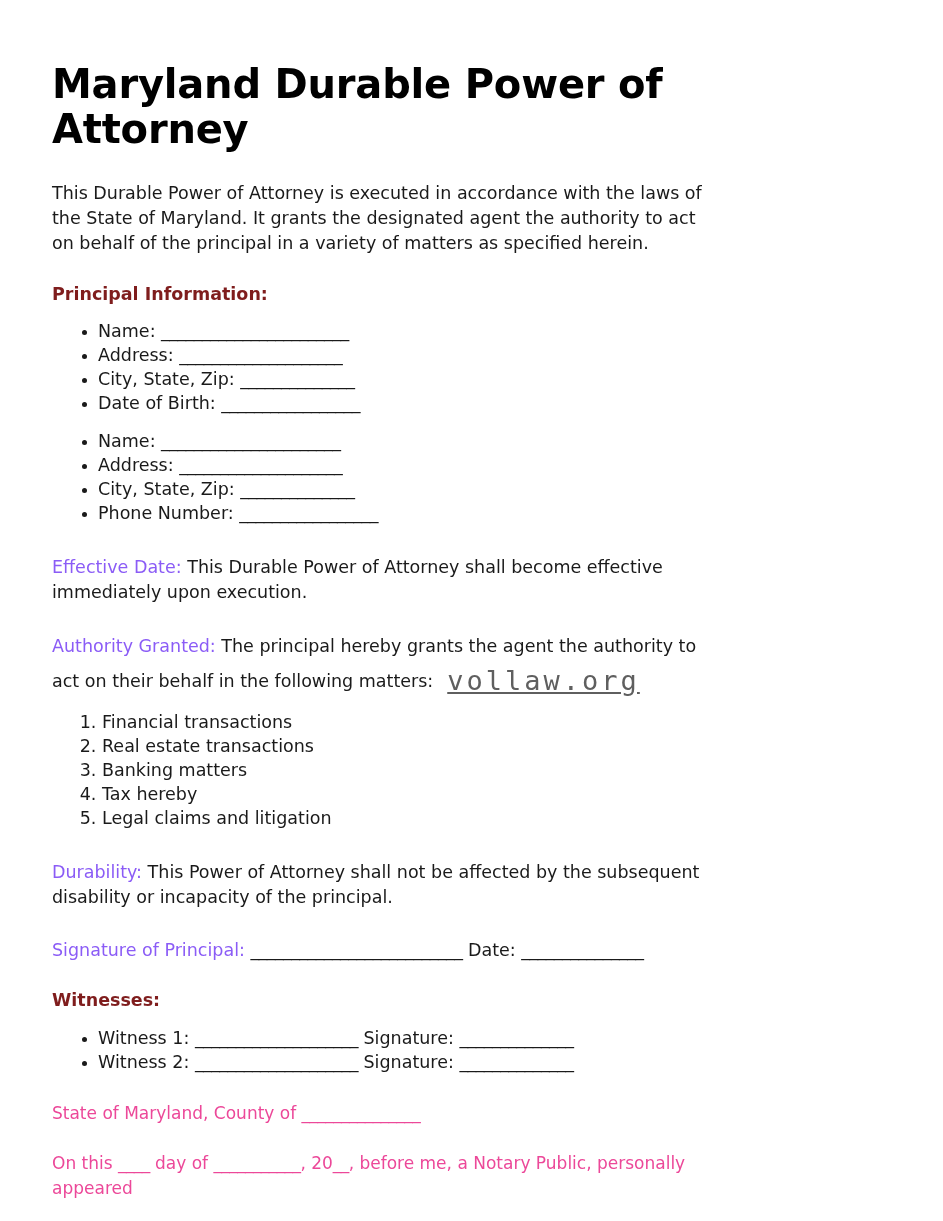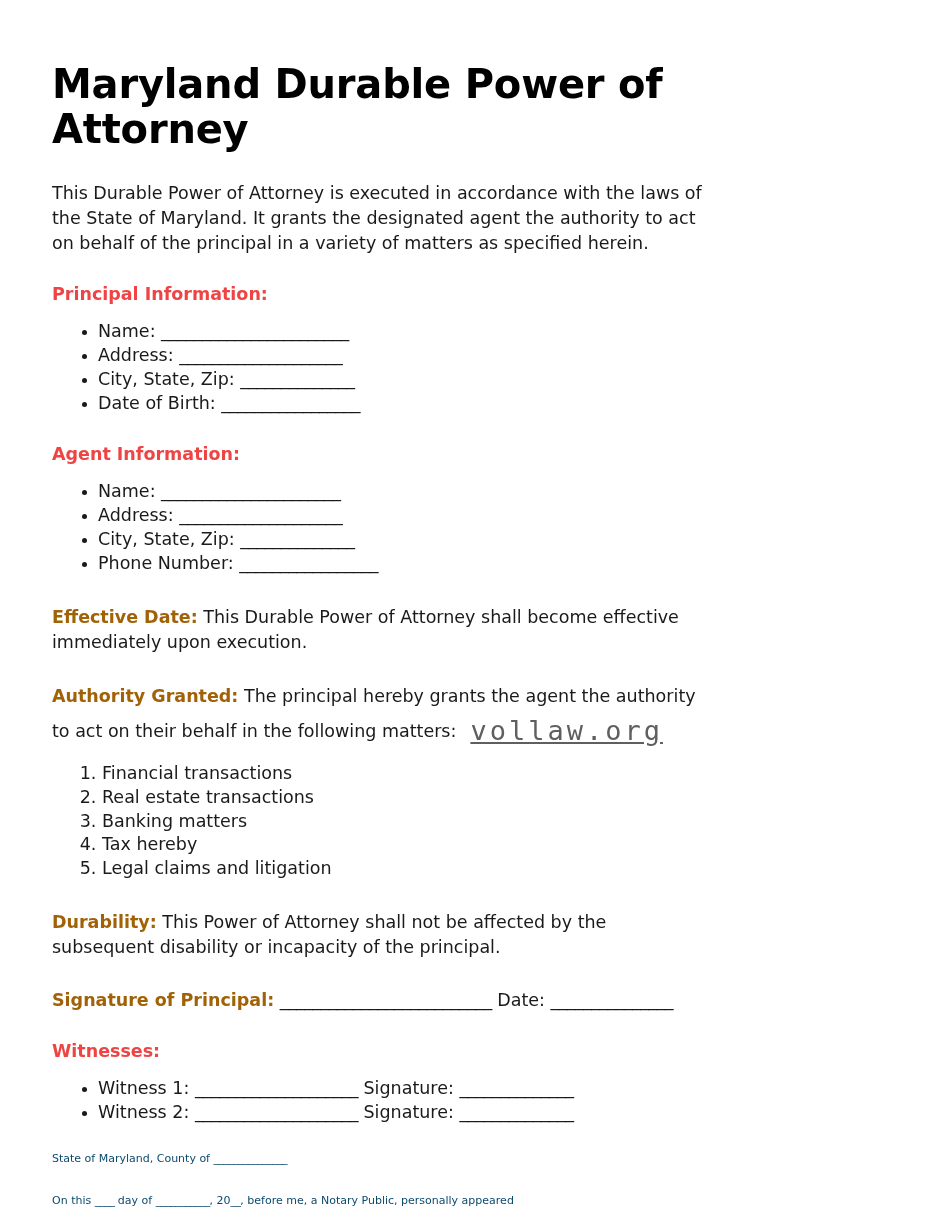--- a/index.html
+++ b/index.html
@@ -33,25 +33,25 @@
     font-size: 17.5px;
     line-height: 1.43;
     margin: 29px 3px 0 0;
     color: #1a1a1a;
   }
   h2.section {
     font-size: 17.5px;
     font-weight: bold;
     line-height: 1.4;
     margin: 26px 0 0 0;
-    color: #ef4444;
+    color: #7f1d1d;
   }
   .lead {
-    font-weight: bold;
-    color: #a16207;
+    font-weight: normal;
+    color: #8b5cf6;
   }
   ul.fields,
   ol.powers {
     margin: 14px 0 0 0;
     padding-left: 46px;
     font-size: 17.5px;
     line-height: 1.31;
     color: #1a1a1a;
   }
   ul.fields { list-style-type: disc; }
@@ -66,24 +66,24 @@
     letter-spacing: -0.6px;
     white-space: pre;
   }
   .sig-line {
     font-size: 17.5px;
     line-height: 1.4;
     margin: 28px 0 0 0;
     color: #1a1a1a;
   }
   .notary-line {
-    font-size: 11px;
+    font-size: 17px;
     line-height: 1.45;
     margin: 26px 0 0 0;
-    color: #0c4a6e;
+    color: #ec4899;
   }
   .watermark {
     font-family: "DejaVu Sans Mono", "Liberation Mono", monospace;
     font-size: 27px;
     letter-spacing: 3px;
     color: #5f5f5f;
     white-space: nowrap;
   }
   .wm-inline {
     padding-left: 14px;
@@ -102,21 +102,20 @@
   <p class="para">This Durable Power of Attorney is executed in accordance with the laws of the State of Maryland. It grants the designated agent the authority to act on behalf of the principal in a variety of matters as specified herein.</p>
 
   <h2 class="section">Principal Information:</h2>
   <ul class="fields">
     <li><span>Name:</span> <span class="blank">_______________________</span></li>
     <li><span>Address:</span> <span class="blank">____________________</span></li>
     <li><span>City, State, Zip:</span> <span class="blank">______________</span></li>
     <li><span>Date of Birth:</span> <span class="blank">_________________</span></li>
   </ul>
 
-  <h2 class="section">Agent Information:</h2>
   <ul class="fields">
     <li><span>Name:</span> <span class="blank">______________________</span></li>
     <li><span>Address:</span> <span class="blank">____________________</span></li>
     <li><span>City, State, Zip:</span> <span class="blank">______________</span></li>
     <li><span>Phone Number:</span> <span class="blank">_________________</span></li>
   </ul>
 
   <p class="para"><span class="lead">Effective Date:</span><span> This Durable Power of Attorney shall become effective immediately upon execution.</span></p>
 
   <p class="para"><span class="lead">Authority Granted:</span><span> The principal hereby grants the agent the authority to act on their behalf in the following matters:</span><span class="watermark wm-inline">vollaw.org</span></p>

